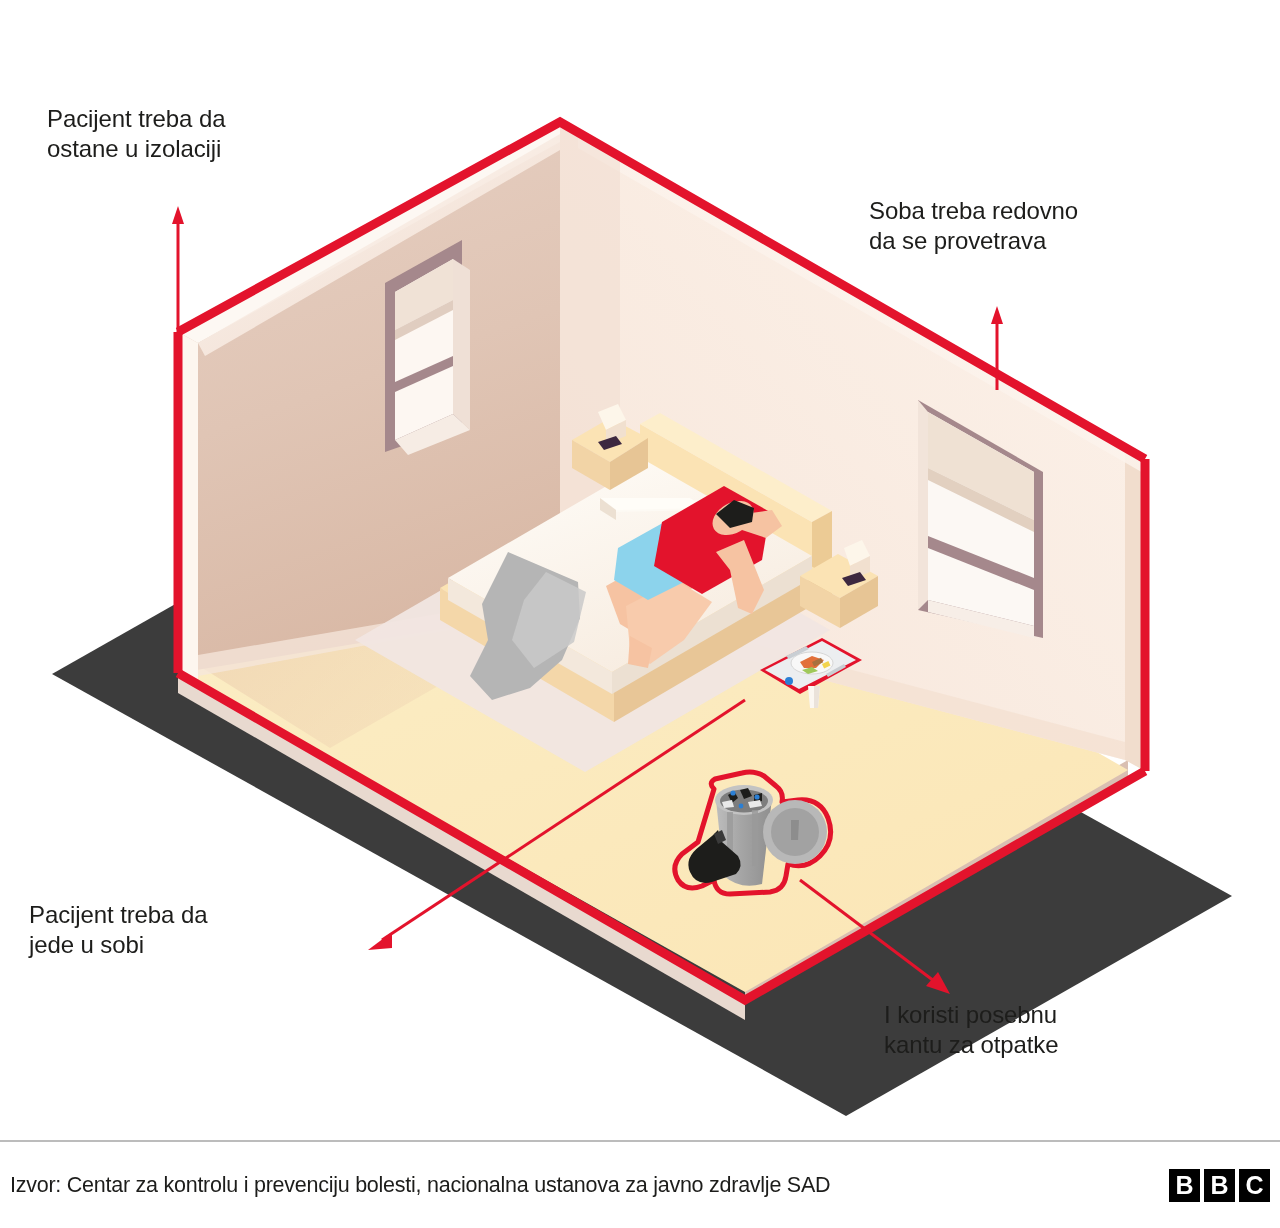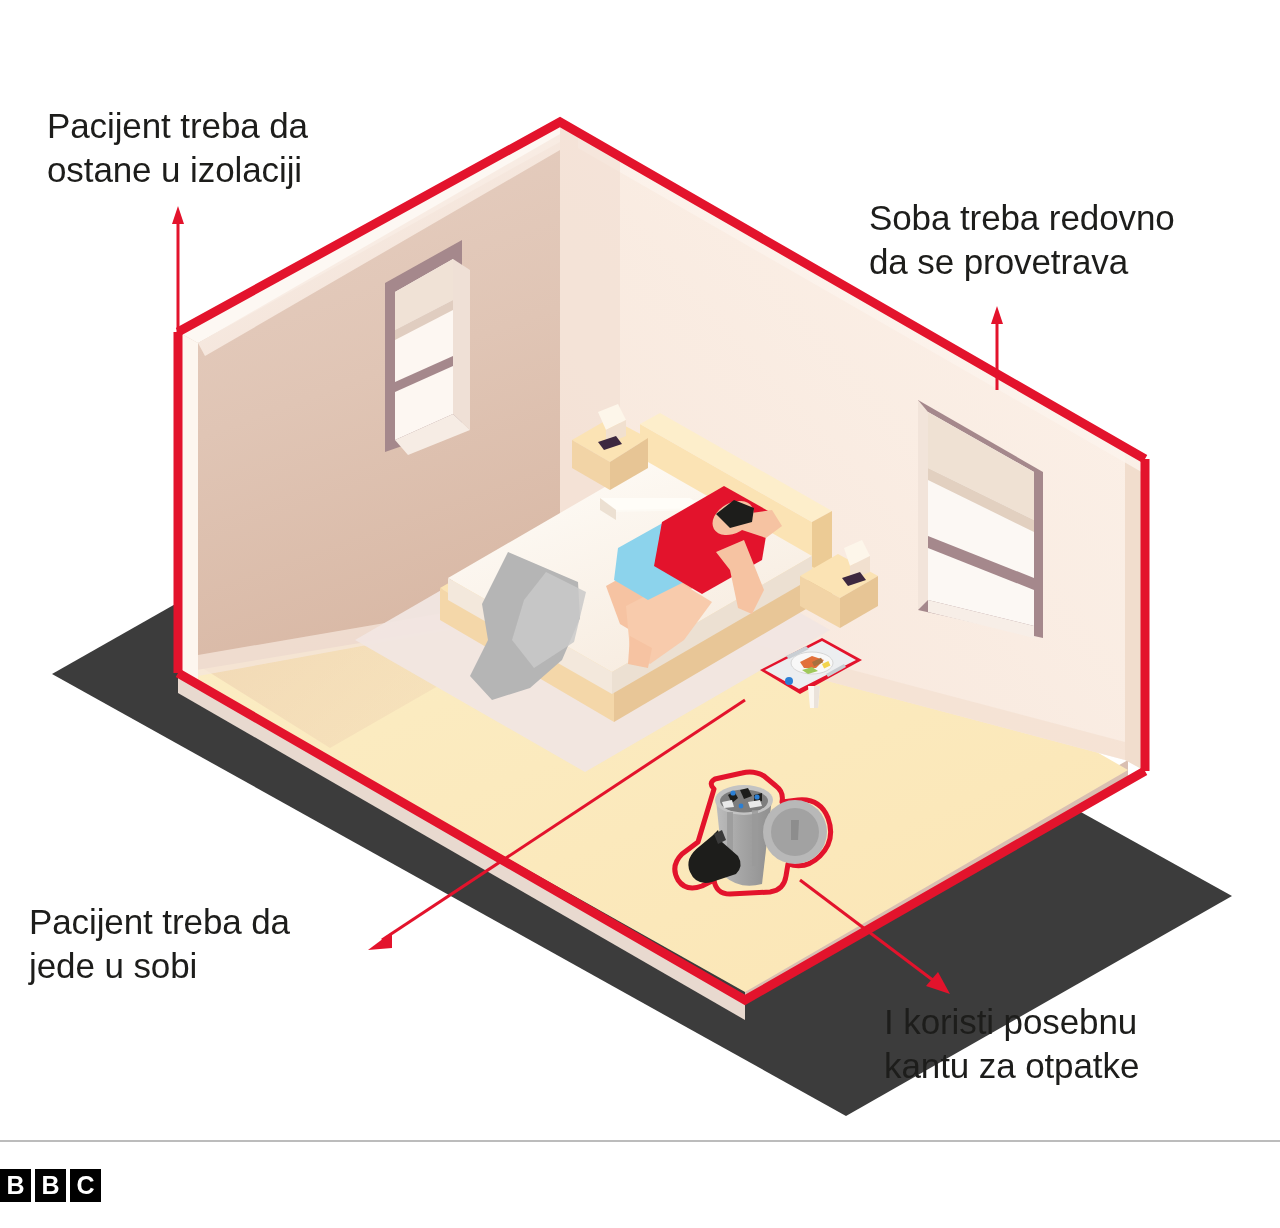--- a/index.html
+++ b/index.html
@@ -24,21 +24,21 @@
     position: absolute;
     left: 0; top: 0;
     width: 1280px;
     height: 1140px;
   }
   .stage svg { display: block; }
 
   .callout {
     position: absolute;
     font-family: "Liberation Sans", sans-serif;
-    font-size: 35px;
+    font-size: 24px;
     line-height: 1.26;
     color: #1d1d1b;
     font-weight: 400;
     letter-spacing: -0.1px;
     white-space: pre-line;
   }
   .callout.tl { left: 47px;  top: 104px;  width: 420px; }
   .callout.tr { left: 869px; top: 196px;  width: 420px; text-align: left; }
   .callout.bl { left: 29px;  top: 900px;  width: 400px; }
   .callout.br { left: 884px; top: 1000px; width: 400px; }
@@ -336,20 +336,21 @@
 
   <div class="callout bl">Pacijent treba da
 jede u sobi</div>
 
   <div class="callout br">I koristi posebnu
 kantu za otpatke</div>
 
   <div class="footer">
     <div class="footer-rule"></div>
     <div class="footer-inner">
+      <div class="source-text">Izvor: Centar za kontrolu i prevenciju bolesti, nacionalna ustanova za javno zdravlje SAD</div>
       <div class="bbc-logo">
         <span>B</span>
         <span>B</span>
         <span>C</span>
       </div>
     </div>
   </div>
 
 </div>
 

